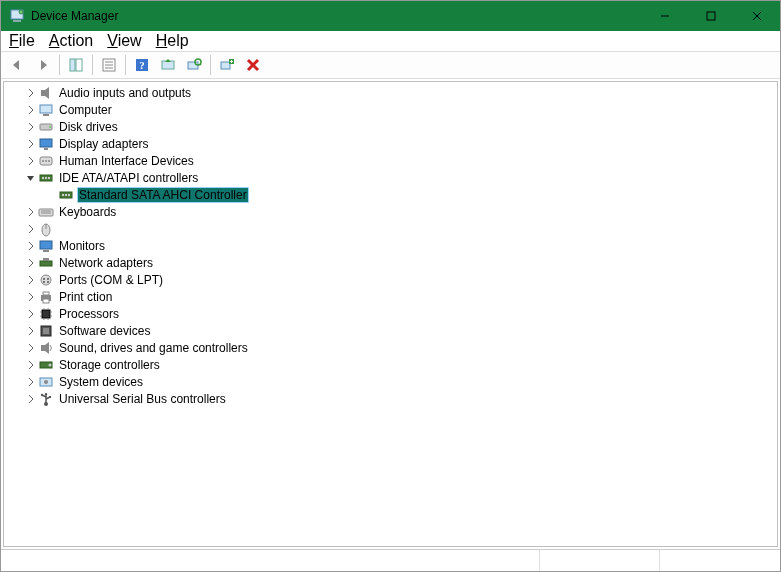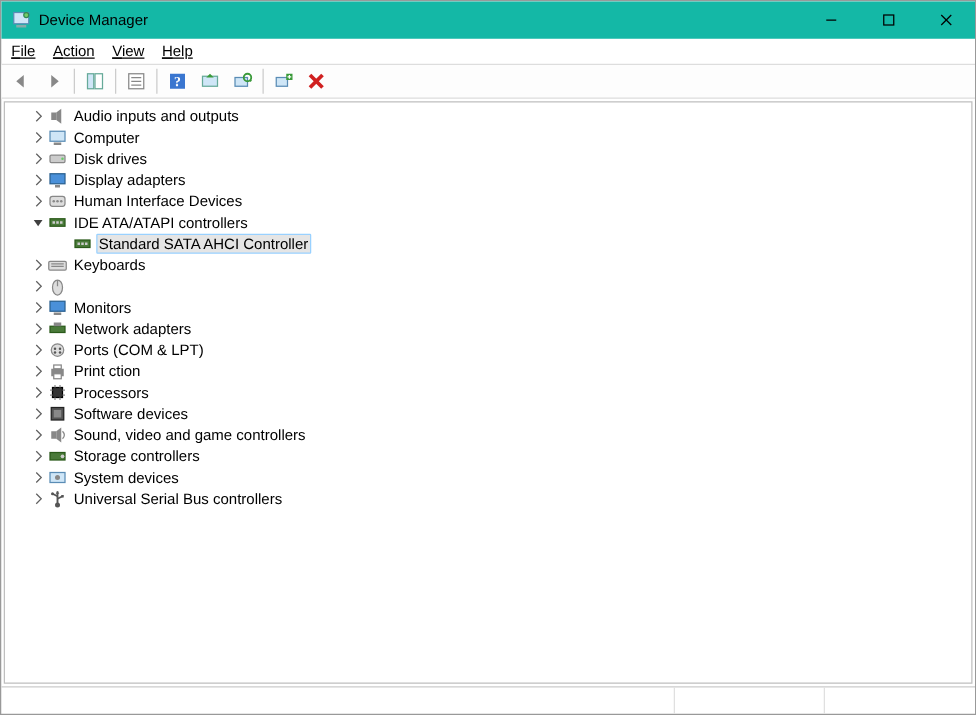--- a/index.html
+++ b/index.html
@@ -13,34 +13,33 @@
     border: 1px solid #999;
     display: flex;
     flex-direction: column;
     overflow: hidden;
   }
   .titlebar {
     height: 30px;
     display: flex;
     align-items: center;
     padding: 0 0 0 8px;
-    background: #14b8a6;
+    background: #15803d;
   }
   .titlebar .app-icon { width: 16px; height: 16px; margin-right: 6px; display:flex;align-items:center;justify-content:center;}
   .titlebar .title { flex: 1; font-size: 12px; }
   .winbtn { width: 46px; height: 30px; display:flex;align-items:center;justify-content:center; }
   .menubar {
     height: 20px;
     display: flex;
     align-items: center;
     padding: 0 2px;
     gap: 2px;
     border-bottom: 0;
-    font-size: 12px;
-    text-decoration: underline;
+    font-size: 16px;
   }
   .menubar .menuitem { padding: 2px 6px; }
   .menubar .u { text-decoration: underline; }
   .toolbar {
     height: 28px;
     border-top: 1px solid #ddd;
     border-bottom: 1px solid #ddd;
     display: flex;
     align-items: center;
     padding: 0 4px;
@@ -90,21 +89,21 @@
     cursor:default;
   }
   .chev.blank{visibility:hidden;}
   .nicon {
     width: 16px; height:16px;
     display:inline-flex;align-items:center;justify-content:center;
     margin-right: 3px;
   }
   .nlabel { padding: 0 2px; }
   .row.selected .nlabel {
-    background: #e5e5e5;
+    background: #0f766e;
     border:1px solid #99d1ff;
     padding:0 1px;
     border-radius:1px;
   }
   svg { display:block; }
 </style>
 </head>
 <body>
 
 <div class="titlebar">
@@ -471,21 +470,21 @@
                   <path d="M3 1 L7 5 L3 9" fill="none" stroke="#606060" stroke-width="1"></path>
                 </svg>
               </span>
               <span class="nicon">
                 <svg width="16" height="16" viewBox="0 0 16 16">
                   <rect x="3" y="5" width="4" height="6" fill="#888"></rect>
                   <path d="M7 5 L11 2 L11 14 L7 11 Z" fill="#888"></path>
                   <path d="M12 5 Q15 8 12 11" fill="none" stroke="#888"></path>
                 </svg>
               </span>
-              <span class="nlabel">Sound, video and game controllers</span>
+              <span class="nlabel">Sound, drives and game controllers</span>
             </div>
           </li>
           <li class="node">
             <div class="row">
               <span class="chev">
                 <svg width="10" height="10">
                   <path d="M3 1 L7 5 L3 9" fill="none" stroke="#606060" stroke-width="1"></path>
                 </svg>
               </span>
               <span class="nicon">

